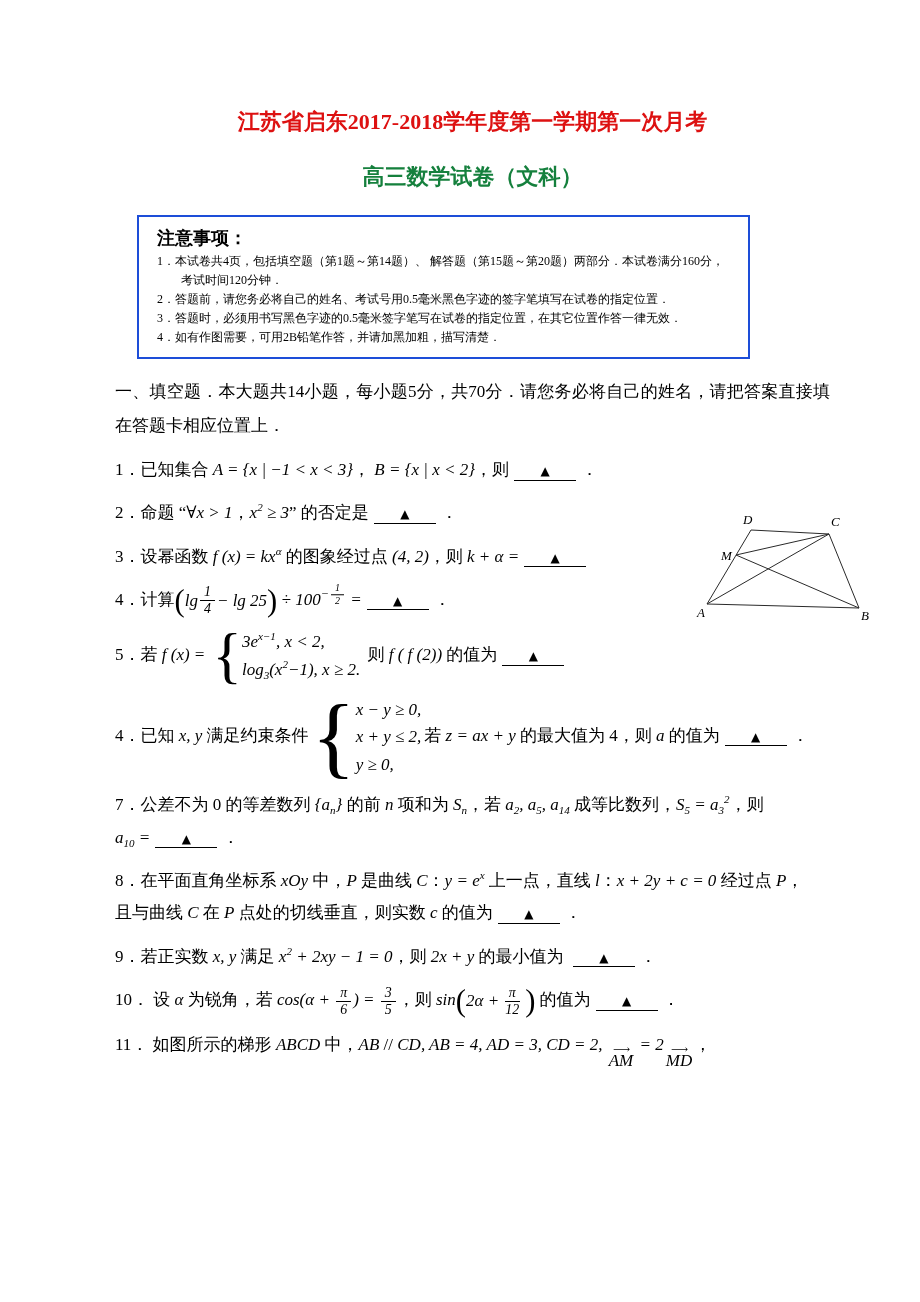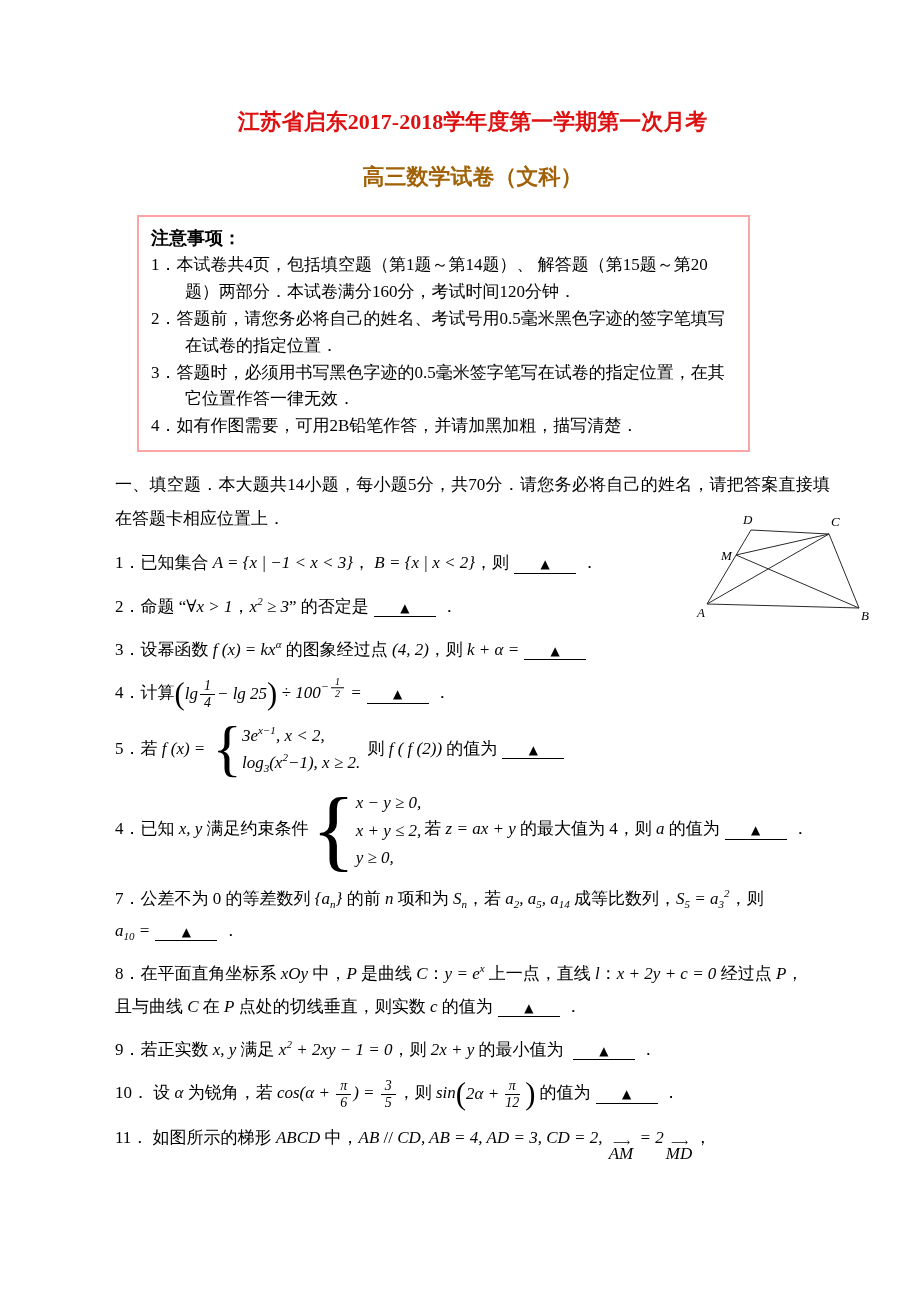--- a/index.html
+++ b/index.html
@@ -11,27 +11,27 @@
   }
   .page {
     position:relative; width:880px; height:1302px;
     padding:108px 50px 0 115px; overflow:hidden; background:#fff;
   }
   .title, .subtitle {
     text-align:center; font-weight:bold; font-size:22px; line-height:1.3;
   }
   .subtitle { margin-top:26px; }
   .notice-box {
-    border:2px solid #fca5a5;
+    border:2px solid #1d4ed8;
     margin:24px 80px 0 22px;
-    padding:8px 14px 10px 12px;
+    padding:8px 14px 10px 18px;
   }
   .notice-header { font-size:18px; font-weight:bold; line-height:1.5; }
   .notice-item {
-    font-size:17px; line-height:1.58;
+    font-size:12px; line-height:1.58;
     padding-left:2em; text-indent:-2em;
   }
   .section-header {
     font-size:17px; line-height:2.0; margin-top:16px; text-align:justify;
   }
   .questions { margin-top:4px; }
   .question { font-size:17px; line-height:1.9; margin-top:11px; }
   .qt { font-family:"Liberation Serif","DejaVu Serif",serif;margin-top:28px; }
   .math { font-family:"Liberation Serif","DejaVu Serif",serif; font-style:italic; }
   sup.math, sub.math { font-size:0.65em; font-style:italic; }
@@ -71,21 +71,21 @@
     font-family:"Liberation Serif","DejaVu Serif",serif;
     font-style:italic; font-size:13px; fill:#000;
   }
 </style>
 </head>
 <body>
 
 <div class="page">
 
   <div class="title" style="color: rgb(221, 17, 17);">江苏省启东2017-2018学年度第一学期第一次月考</div>
-  <div class="subtitle" style="color: #a16207;">高三数学试卷（文科）</div>
+  <div class="subtitle" style="color: #15803d;">高三数学试卷（文科）</div>
 
   <div class="notice-box">
     <div class="notice-header">注意事项：</div>
     <div id="notice-list">
         <p class="notice-item">1．本试卷共4页，包括填空题（第1题～第14题）、 解答题（第15题～第20题）两部分．本试卷满分160分，考试时间120分钟．</p>
         <p class="notice-item">2．答题前，请您务必将自己的姓名、考试号用0.5毫米黑色字迹的签字笔填写在试卷的指定位置．</p>
         <p class="notice-item">3．答题时，必须用书写黑色字迹的0.5毫米签字笔写在试卷的指定位置，在其它位置作答一律无效．</p>
         <p class="notice-item">4．如有作图需要，可用2B铅笔作答，并请加黑加粗，描写清楚．</p>
       </div>
   </div>

